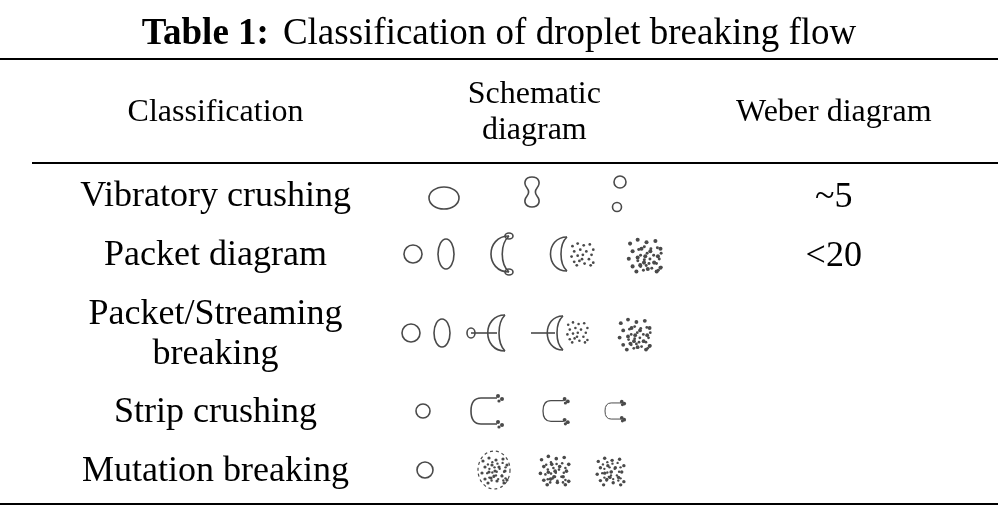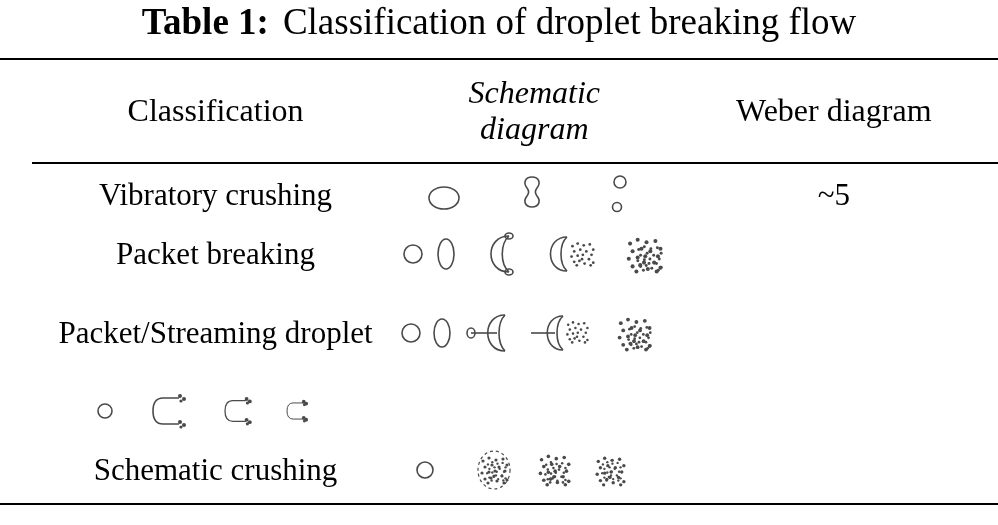--- a/index.html
+++ b/index.html
@@ -9,20 +9,21 @@
     background: #ffffff;
     color: #000000;
     font-family: "Liberation Serif", "DejaVu Serif", serif;
     overflow: hidden;
   }
   .page { width: 998px; height: 525px; position: relative; }
 
   .title {
     text-align: center;
     font-size: 37px;
+    padding-top: 10px;
     height: 58px;
     box-sizing: border-box;
     white-space: nowrap;
   }
   .title .t-bold { font-weight: bold; }
   .title .t-rest { margin-left: 14px; }
 
   .tbl {
     border-top: 2px solid #000;
     border-bottom: 2px solid #000;
@@ -30,28 +31,28 @@
   }
   .hdr-row {
     display: grid;
     grid-template-columns: 38% 28% 34%;
     align-items: center;
     min-height: 102px;
     border-bottom: 2px solid #000;
     font-size: 32px;
   }
   .hdr-cell { text-align: center; line-height: 1.12; }
-  .hdr-cell .wrap-narrow { display: inline-block; max-width: 190px; font-style: italic; }
+  .hdr-cell .wrap-narrow { display: inline-block; max-width: 190px; }
 
   .tbody { padding: 3px 0 4px 0; }
   .row {
     display: grid;
     grid-template-columns: 38% 28% 34%;
     align-items: center;
-    font-size: 31px;
+    font-size: 36px;
     font-family: Liberation Serif, serif;
   }
   .row-1 { min-height: 56px; }
   .row-2 { min-height: 62px; }
   .row-3 { min-height: 96px; }
   .row-4 { min-height: 60px; }
   .row-5 { min-height: 58px; }
 
   .cell-class { text-align: center; line-height: 1.1; }
   .cell-class span { display: inline-block; max-width: 345px; }
@@ -113,59 +114,61 @@
             <ellipse cx="30" cy="28" rx="15" ry="11"></ellipse>
             <path d="M118,7 C125,7 127,13 123,18 C121,20.5 121,23.5 123,26 C127,31 125,37 118,37 C111,37 109,31 113,26 C115,23.5 115,20.5 113,18 C109,13 111,7 118,7 Z"></path>
             <circle cx="206" cy="12" r="6"></circle>
             <circle cx="203" cy="37" r="4.5"></circle>
           </svg>
         </div>
         <div class="cell-weber"><span>~5</span></div>
       </div>
 
       <div class="row row-2">
-        <div class="cell-class"><span>Packet breaking</span></div>
+        <div class="cell-class"><span>Packet diagram</span></div>
         <div class="cell-schem">
           <svg width="290" height="60" viewBox="0 0 290 60" stroke="#4a4a4a" fill="none" stroke-width="1.6">
             <circle cx="14" cy="30" r="9"></circle>
             <ellipse cx="47" cy="30" rx="8" ry="15"></ellipse>
             <path d="M110,12 C86,12 86,48 110,48"></path>
             <path d="M110,12 C101,20 101,40 110,48"></path>
             <ellipse cx="110" cy="12" rx="4" ry="3"></ellipse>
             <ellipse cx="110" cy="48" rx="4" ry="3"></ellipse>
             <path d="M168,13 C146,13 146,47 168,47"></path>
             <path d="M168,13 C160,20 160,40 168,47"></path>
             <use href="#dots" x="170" y="15" width="26" height="30"></use>
             <use href="#dots" x="225" y="12" width="40" height="38"></use>
             <use href="#dots" x="235" y="20" width="30" height="28"></use>
           </svg>
         </div>
+        <div class="cell-weber"><span>&lt;20</span></div>
       </div>
 
       <div class="row row-3">
-        <div class="cell-class"><span>Packet/Streaming droplet</span></div>
+        <div class="cell-class"><span>Packet/Streaming breaking</span></div>
         <div class="cell-schem">
           <svg width="290" height="62" viewBox="0 0 290 62" stroke="#4a4a4a" fill="none" stroke-width="1.6">
             <circle cx="12" cy="31" r="9"></circle>
             <ellipse cx="43" cy="31" rx="8" ry="14"></ellipse>
             <path d="M106,13 C83,13 83,49 106,49"></path>
             <path d="M106,13 C98,21 98,41 106,49"></path>
             <line x1="72" y1="31" x2="98" y2="31"></line>
             <ellipse cx="72" cy="31" rx="4" ry="5"></ellipse>
             <path d="M164,14 C143,14 143,48 164,48"></path>
             <path d="M164,14 C156,21 156,41 164,48"></path>
             <line x1="132" y1="31" x2="156" y2="31"></line>
             <use href="#dots" x="166" y="16" width="24" height="28"></use>
             <use href="#dots" x="216" y="14" width="38" height="36"></use>
             <use href="#dots" x="226" y="22" width="28" height="26"></use>
           </svg>
         </div>
       </div>
 
       <div class="row row-4">
+        <div class="cell-class"><span>Strip crushing</span></div>
         <div class="cell-schem">
           <svg width="250" height="46" viewBox="0 0 250 46" stroke="#4a4a4a" fill="none" stroke-width="1.6">
             <circle cx="14" cy="23" r="7"></circle>
             <g transform="translate(62,23)">
               <path d="M26,-13 L10,-13 Q0,-13 0,0 Q0,13 10,13 L26,13"></path>
               <g stroke="none" fill="#4a4a4a">
                 <circle cx="27" cy="-15" r="2"></circle>
                   <circle cx="31" cy="-12" r="2"></circle>
                   <circle cx="28" cy="-10" r="1.6"></circle>
                 <circle cx="27" cy="11" r="2"></circle>
@@ -193,21 +196,21 @@
                 <circle cx="27" cy="11" r="3"></circle>
                   <circle cx="31" cy="14" r="3"></circle>
                   <circle cx="28" cy="16" r="2.4"></circle>
               </g>
             </g>
           </svg>
         </div>
       </div>
 
       <div class="row row-5">
-        <div class="cell-class"><span>Schematic crushing</span></div>
+        <div class="cell-class"><span>Mutation breaking</span></div>
         <div class="cell-schem">
           <svg width="250" height="56" viewBox="0 0 250 56" stroke="#4a4a4a" fill="none" stroke-width="1.6">
             <circle cx="16" cy="28" r="8"></circle>
             <ellipse cx="85" cy="28" rx="16" ry="19" stroke-dasharray="3,3" stroke-width="1.2"></ellipse>
             <use href="#dots" x="70" y="10" width="30" height="36"></use>
             <use href="#dots" x="76" y="16" width="22" height="26"></use>
             <use href="#dots" x="128" y="8" width="34" height="40"></use>
             <use href="#dots" x="134" y="16" width="24" height="28"></use>
             <use href="#dots" x="185" y="10" width="32" height="38"></use>
             <use href="#dots" x="191" y="16" width="22" height="26"></use>

